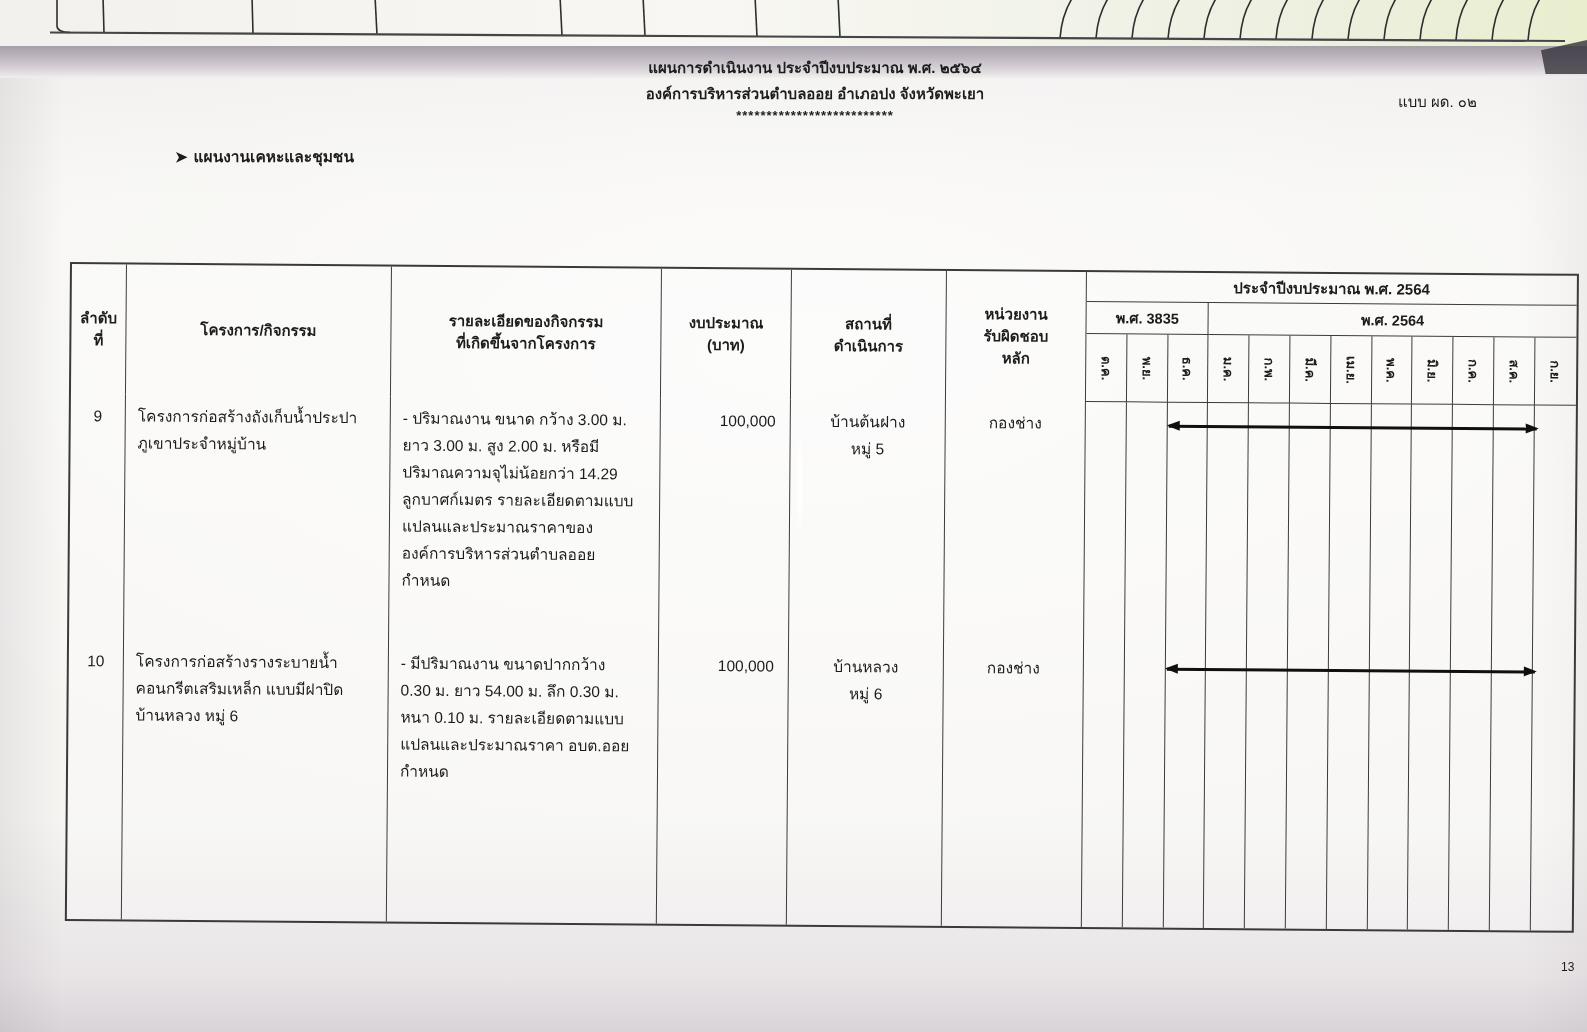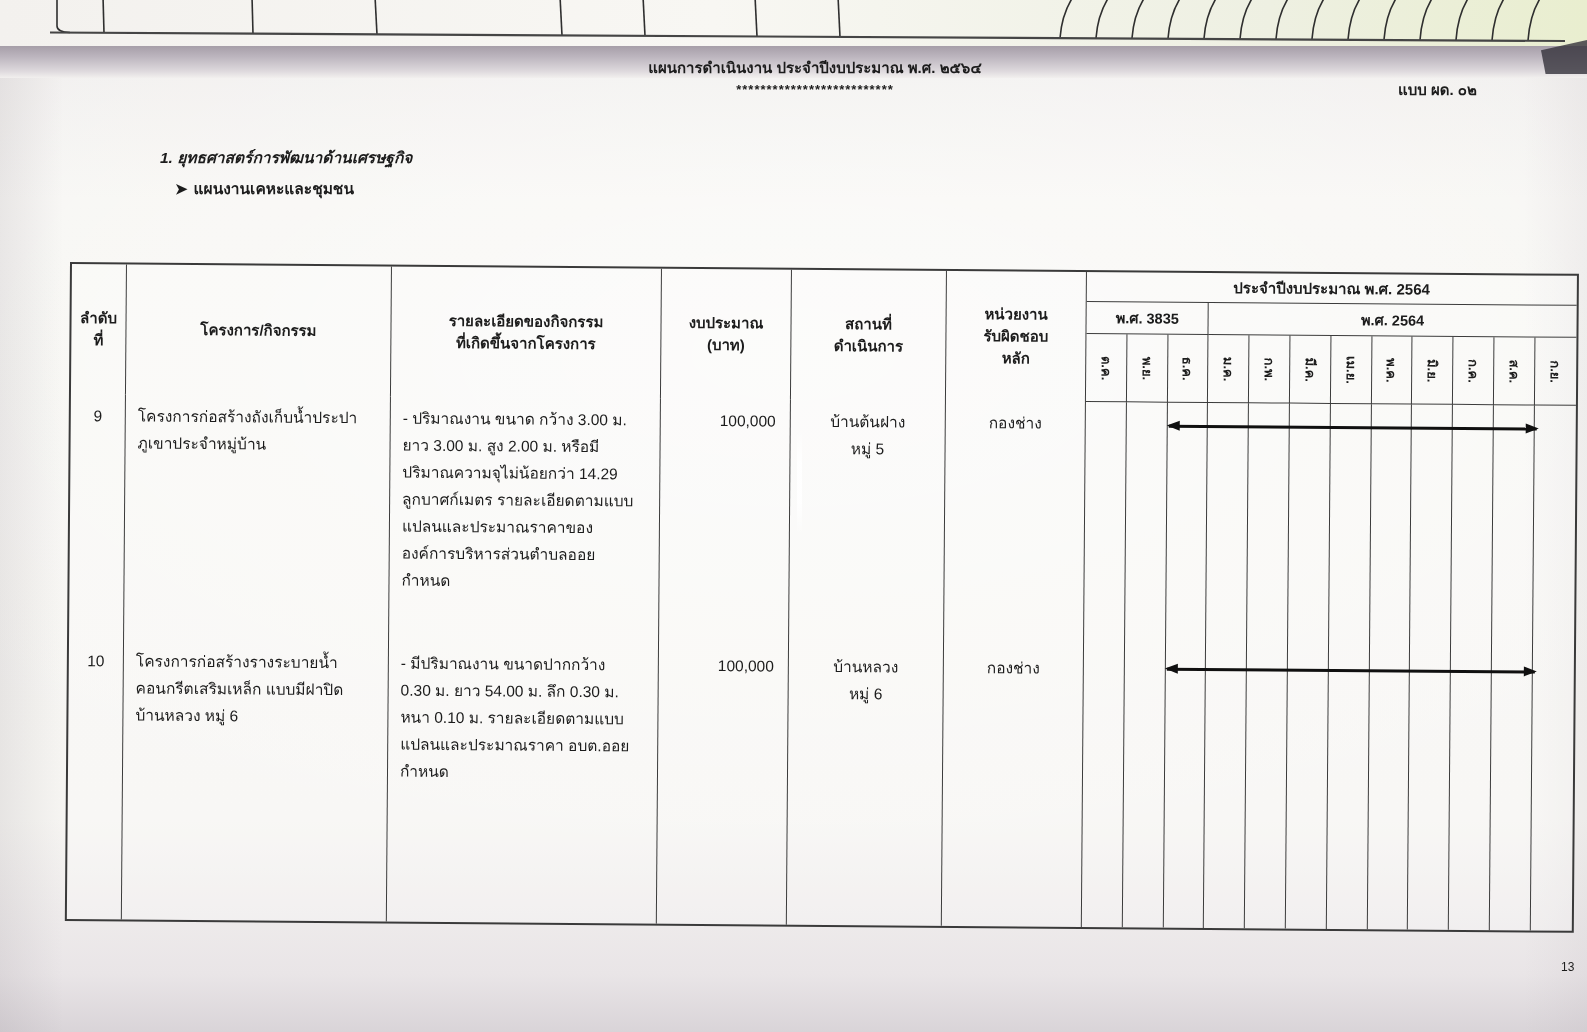--- a/index.html
+++ b/index.html
@@ -23,21 +23,21 @@
       linear-gradient(180deg,#f1efee 0%, #f7f6f3 14%, #f6f5f2 78%, #e9e5e7 94%, #d9d4d8 100%);
   }
   .page::after { content:""; position:absolute; inset:0;
      background:linear-gradient(90deg, rgba(120,110,120,.12) 0%, rgba(255,255,255,0) 4%, rgba(255,255,255,0) 96%, rgba(160,150,160,.10) 100%); }
 
   
   .doc-head { position:absolute; left:70px; top:52px; width:1490px; text-align:center; z-index:5; }
   .doc-title { font-size:17px; font-weight:bold; letter-spacing:.2px; }
   .doc-sub   { font-size:15px; font-weight:bold; margin-top:4px; }
   .doc-stars { font-size:13px; font-weight:bold; letter-spacing:1px; margin-top:2px; }
-  .form-code { position:absolute; left:1398px; top:78px; font-size:15px; font-weight:bold; z-index:5; }
+  .form-code { position:absolute; left:1398px; top:90px; font-size:15px; font-weight:normal; z-index:5; }
 
   
   .strategies { position:absolute; left:95px; top:142px; z-index:5; }
   .strat { font-size:15.5px; font-weight:bold; font-style:italic; line-height:32px; }
   .strat.l3 { margin-left:65px; }
   .strat.l4 { margin-left:80px; font-style:normal; line-height:30px; display:flex; align-items:center; gap:6px; }
   .bullet { font-size:15px; font-style:normal; }
 
   
   .tbl {
@@ -129,26 +129,26 @@
     <path d="M50,32.5 L1565,41" stroke="#454545" stroke-width="2.2" fill="none"></path>
   </svg>
 </div>
 <div class="page-edge-band"></div>
 <div class="corner-shadow"></div>
 
 <div class="page"></div>
 
 <div class="doc-head">
   <div class="doc-sub">แผนการดำเนินงาน ประจำปีงบประมาณ พ.ศ. ๒๕๖๔</div>
+  <div class="doc-sub" style="margin-top:2px">องค์การบริหารส่วนตำบลออย อำเภอปง จังหวัดพะเยา</div>
   <div class="doc-stars">**************************</div>
 </div>
 <div class="form-code">แบบ ผด. ๐๒</div>
 
 <div class="strategies">
-  <div class="strat l3">1. ยุทธศาสตร์การพัฒนาด้านเศรษฐกิจ</div>
   <div class="strat l4">
     <span class="bullet">➤</span>
     <span>แผนงานเคหะและชุมชน</span>
   </div>
 </div>
 
 <div class="tbl">
 
   <div class="hc" style="grid-column:1">ลำดับ
 ที่</div>

